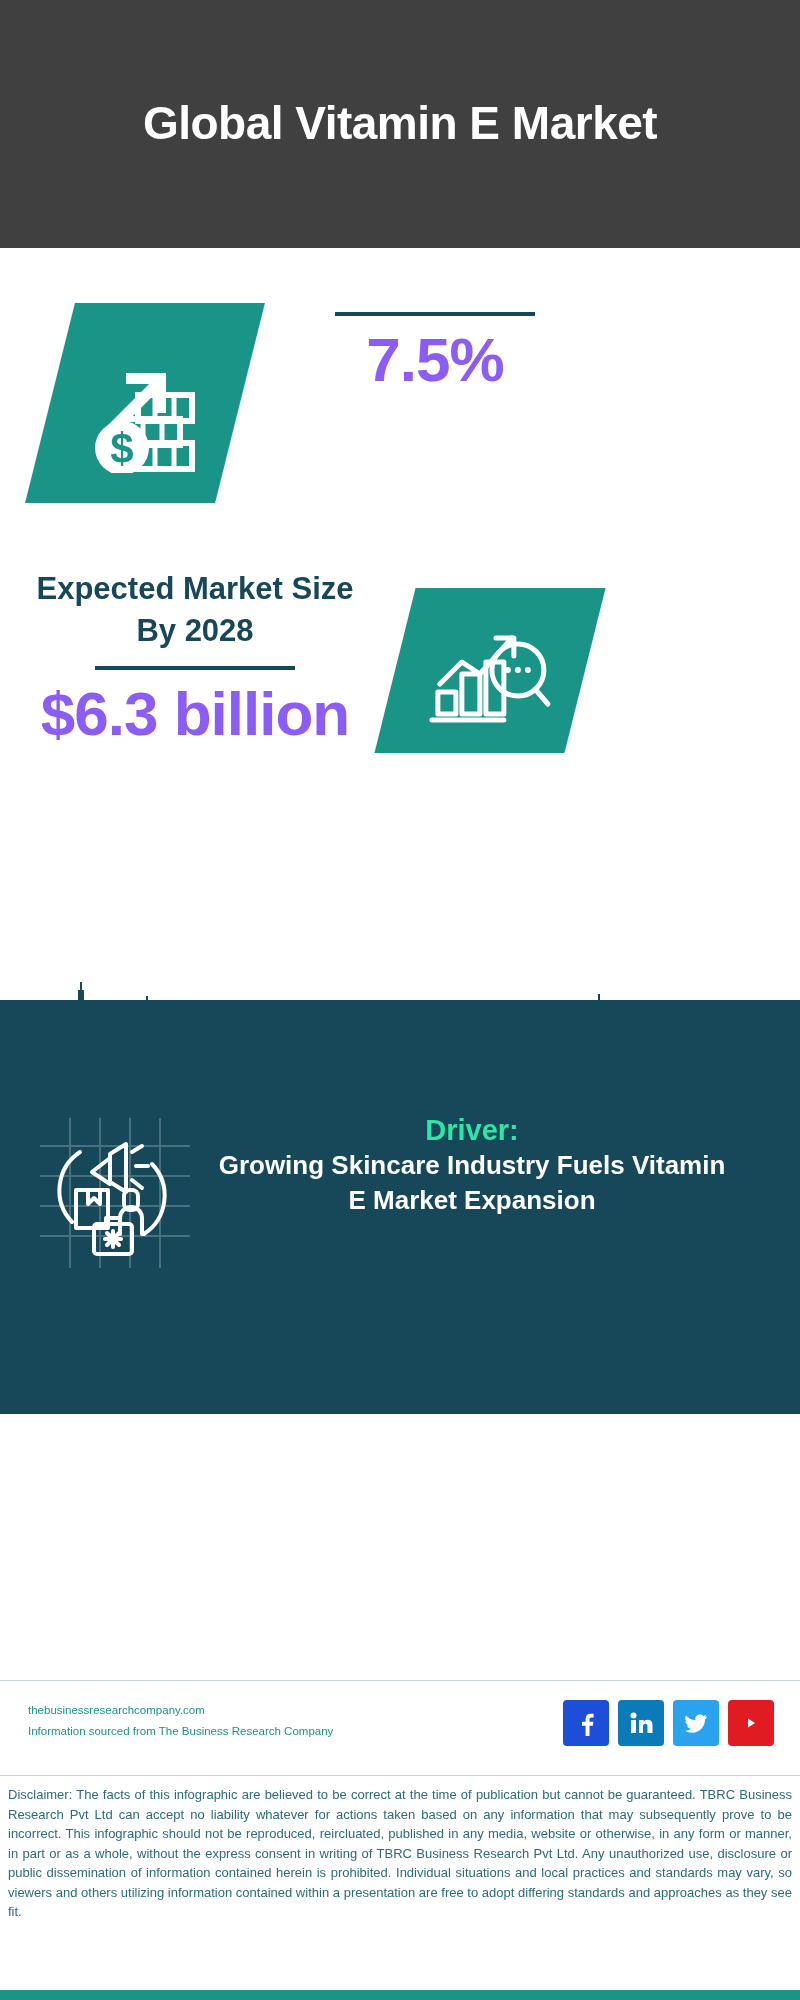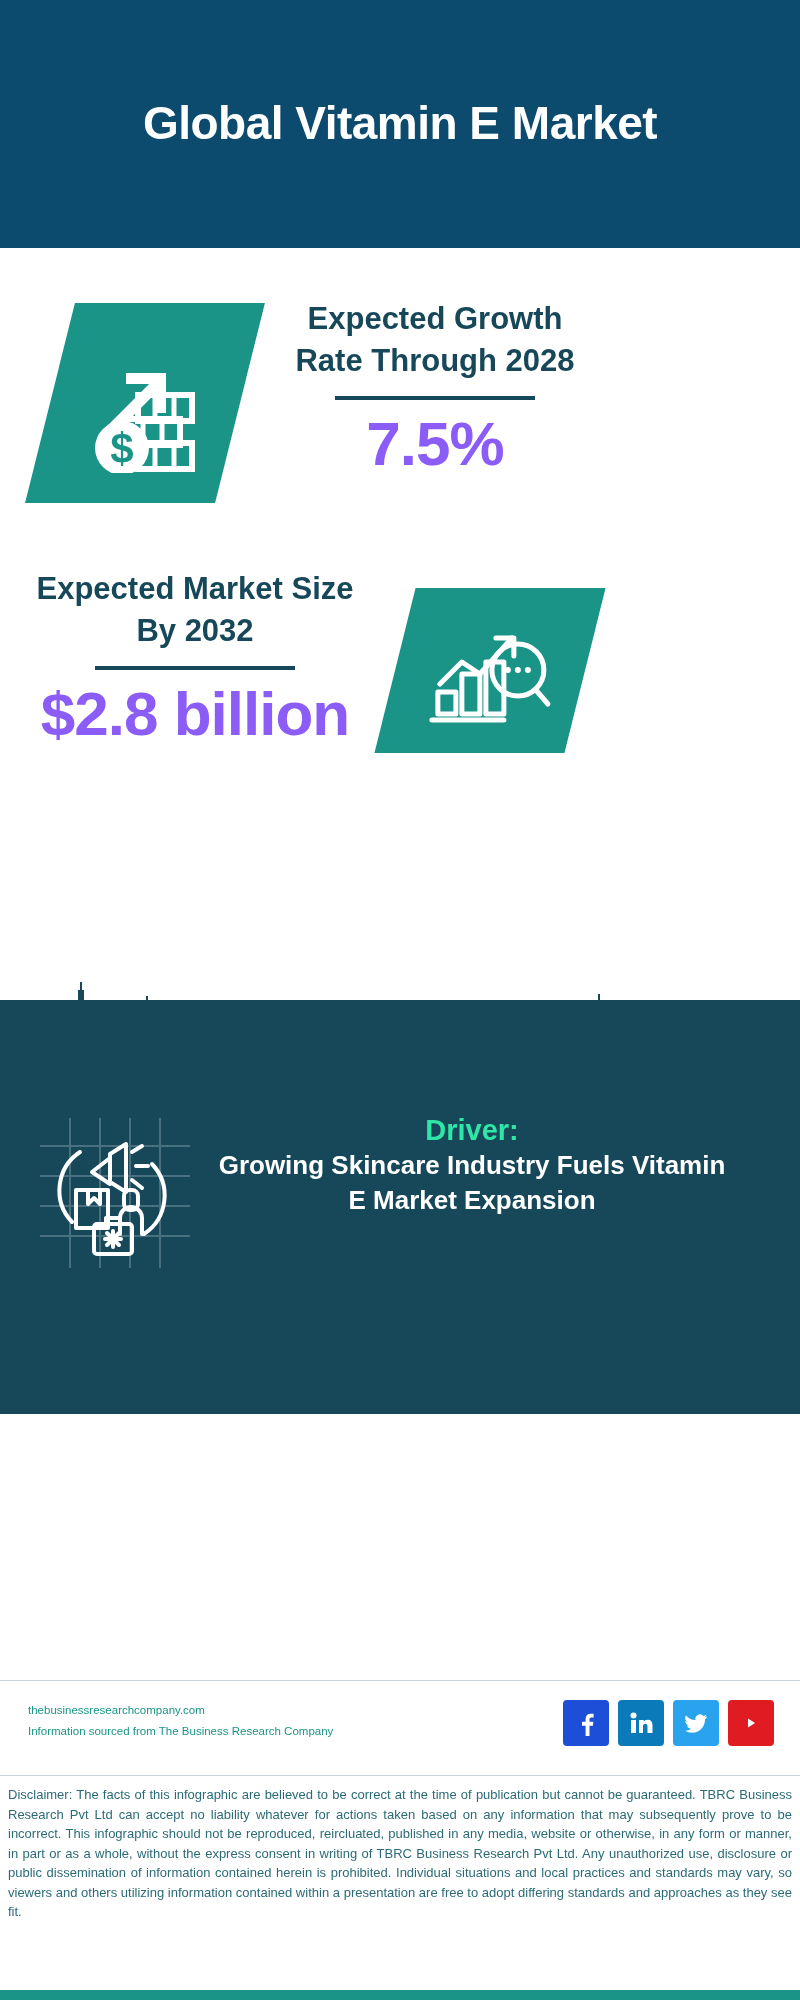--- a/index.html
+++ b/index.html
@@ -8,21 +8,21 @@
     font-family: "Liberation Sans", sans-serif;
     background:#ffffff;
     position:relative;
     overflow:hidden;
   }
   .page { width:800px; height:2000px; position:relative; }
 
   
   .header {
     position:absolute; left:0; top:0; width:800px; height:248px;
-    background:#0c4a6e;
+    background:#404040;
     display:flex; align-items:center; justify-content:center;
   }
   .header-title {
     color:#ffffff;
     font-size:46px;
     font-weight:bold;
     line-height:1.25;
     text-align:center;
     width:560px;
     letter-spacing:-0.5px;
@@ -154,29 +154,28 @@
               <line x1="94" y1="110" x2="94" y2="136"></line>
           </g>
 
           <circle cx="42" cy="115" r="27" fill="#ffffff"></circle>
           <text x="42" y="130" font-family="Liberation Sans, sans-serif" font-size="42" font-weight="bold" fill="#1b9488" text-anchor="middle">$</text>
         </svg>
       </div>
     </div>
 
     <div class="stat-block" style="left:270px; top:50px; width:330px;">
-      <div class="stat-label">Expected Growth Rate Through 2028</div>
       <div class="stat-rule" style="width:200px;"></div>
       <div class="stat-value">7.5%</div>
     </div>
 
     <div class="stat-block" style="left:30px; top:320px; width:330px;">
-      <div class="stat-label">Expected Market Size By 2032</div>
+      <div class="stat-label">Expected Market Size By 2028</div>
       <div class="stat-rule" style="width:200px;"></div>
-      <div class="stat-value">$2.8 billion</div>
+      <div class="stat-value">$6.3 billion</div>
     </div>
 
     <div class="para" style="left:395px; top:340px; width:190px; height:165px;">
       <div class="para-inner">
         <svg width="125" height="118" viewBox="0 0 125 118">
           <g fill="none" stroke="#ffffff" stroke-width="5" stroke-linecap="round" stroke-linejoin="round">
 
             <polyline points="12,72 34,50 52,62 84,26"></polyline>
             <polyline points="68,26 86,26 86,44"></polyline>
 

